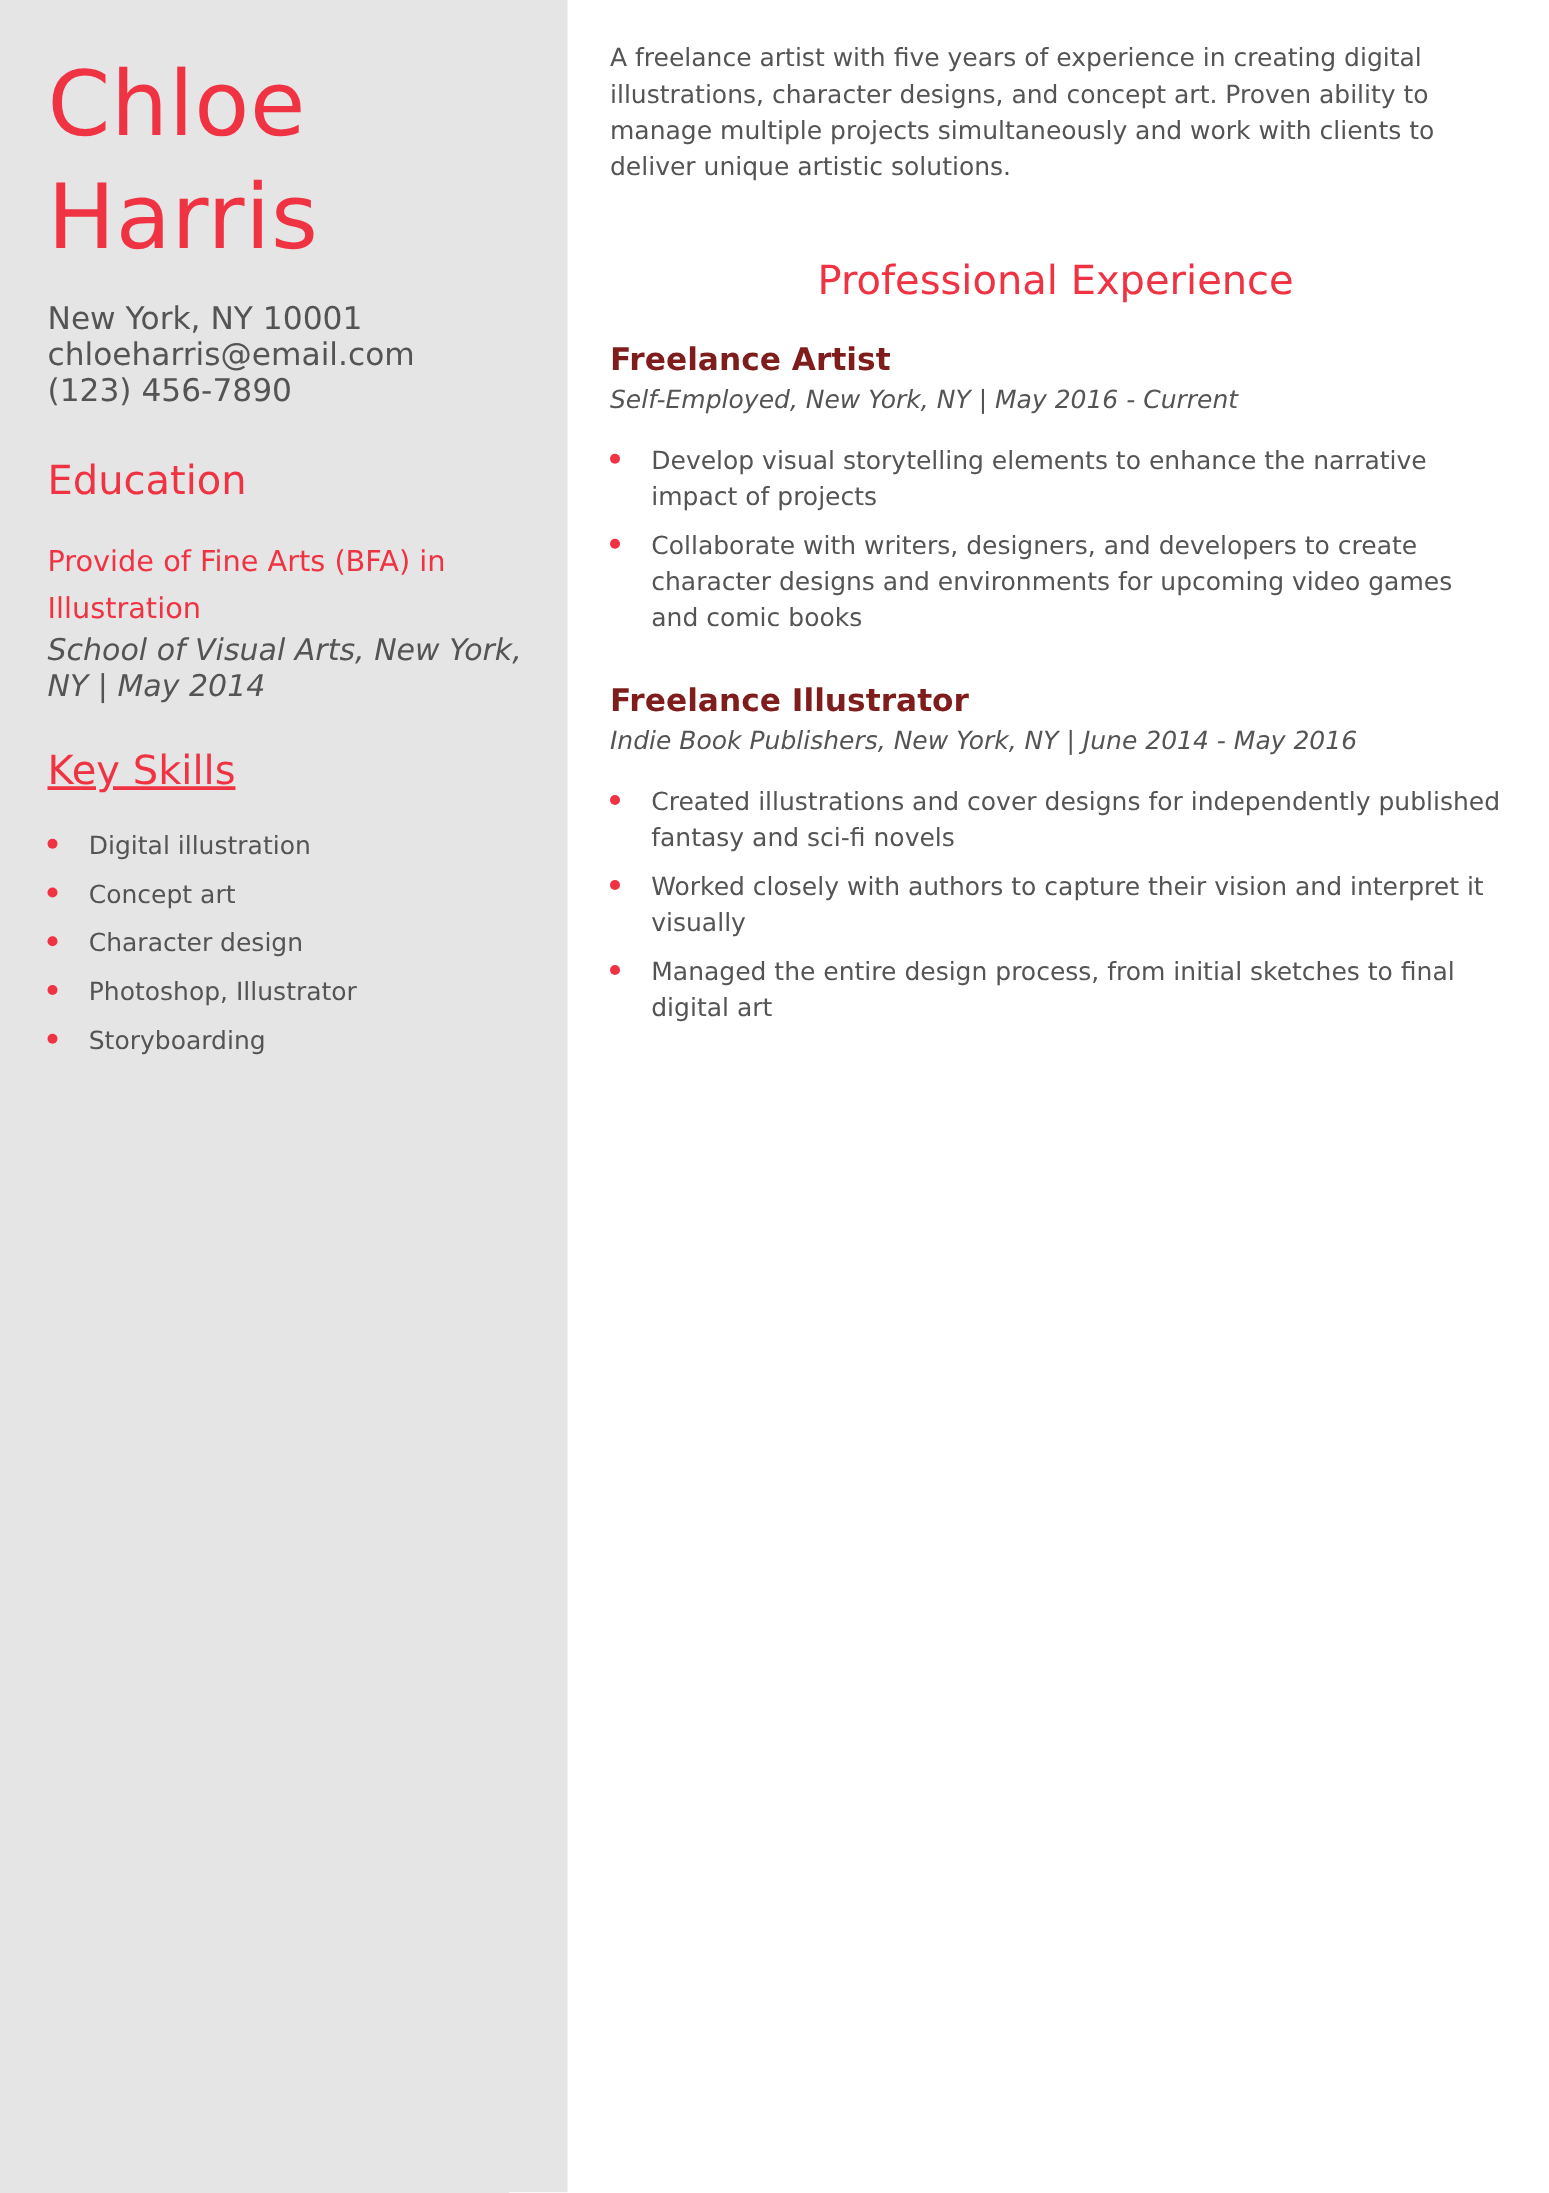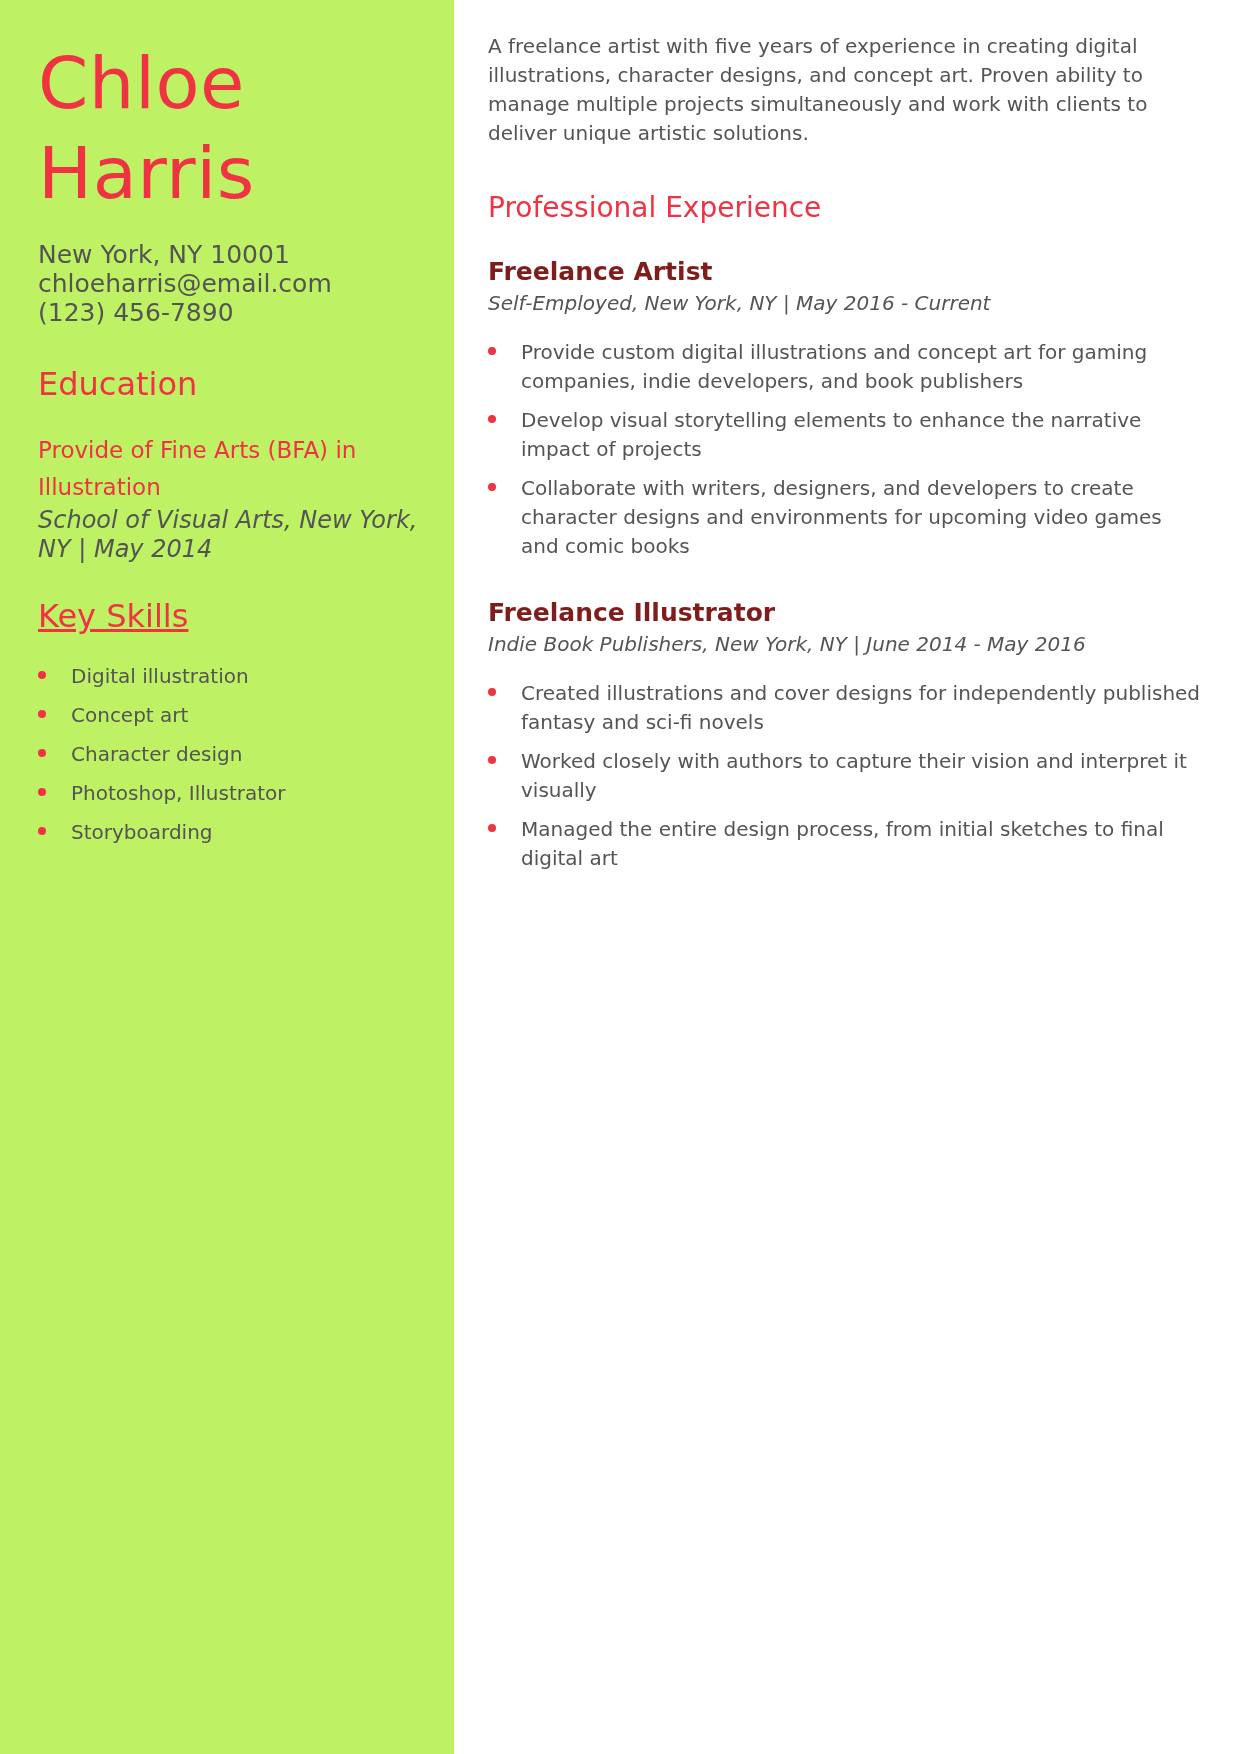--- a/index.html
+++ b/index.html
@@ -12,21 +12,21 @@
     }
     .page {
       position: relative;
       width: 1239px;
       height: 1754px;
       display: flex;
     }
     .sidebar {
       width: 454px;
       height: 1754px;
-      background: #bef264;
+      background: #e5e5e5;
       padding: 38px 30px 0 38px;
     }
     .main {
       flex: 1;
       padding: 32px 38px 0 34px;
     }
     .name {
       color: #f03343;
       font-size: 72px;
       font-weight: normal;
@@ -78,21 +78,21 @@
       height: 8px;
       border-radius: 50%;
       background: #f03343;
     }
     .sidebar ul.bullets li { margin-bottom: 10px; }
     .summary {
       font-size: 20px;
       line-height: 29px;
       color: #545454;
     }
-    .main .sec-title { margin-top: 40px; font-size: 28px; }
+    .main .sec-title { margin-top: 56px; font-size: 32px; text-align: center; }
     .job-title {
       color: #7f1d1d;
       font-size: 25px;
       font-weight: bold;
       line-height: 32px;
       margin-top: 28px;
     }
     .job-title.second { margin-top: 36px; }
     .job-meta {
       font-style: italic;
@@ -136,21 +136,20 @@
 
   <main class="main">
     <p class="summary">A freelance artist with five years of experience in creating digital illustrations, character designs, and concept art. Proven ability to manage multiple projects simultaneously and work with clients to deliver unique artistic solutions.</p>
 
     <h2 class="sec-title">Professional Experience</h2>
 
     <section>
       <div class="job-title">Freelance Artist</div>
       <div class="job-meta">Self-Employed, New York, NY | May 2016 - Current</div>
       <ul class="bullets">
-        <li><span class="dot"></span><span>Provide custom digital illustrations and concept art for gaming companies, indie developers, and book publishers</span></li>
         <li><span class="dot"></span><span>Develop visual storytelling elements to enhance the narrative impact of projects</span></li>
         <li><span class="dot"></span><span>Collaborate with writers, designers, and developers to create character designs and environments for upcoming video games and comic books</span></li>
       </ul>
     </section>
 
     <section>
       <div class="job-title second">Freelance Illustrator</div>
       <div class="job-meta">Indie Book Publishers, New York, NY | June 2014 - May 2016</div>
       <ul class="bullets">
         <li><span class="dot"></span><span>Created illustrations and cover designs for independently published fantasy and sci-fi novels</span></li>

